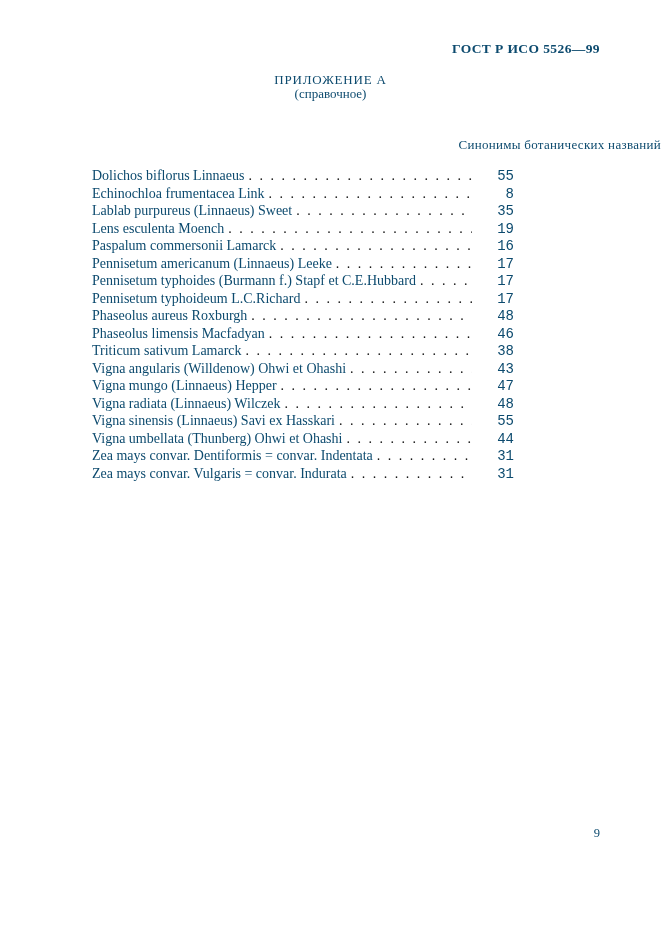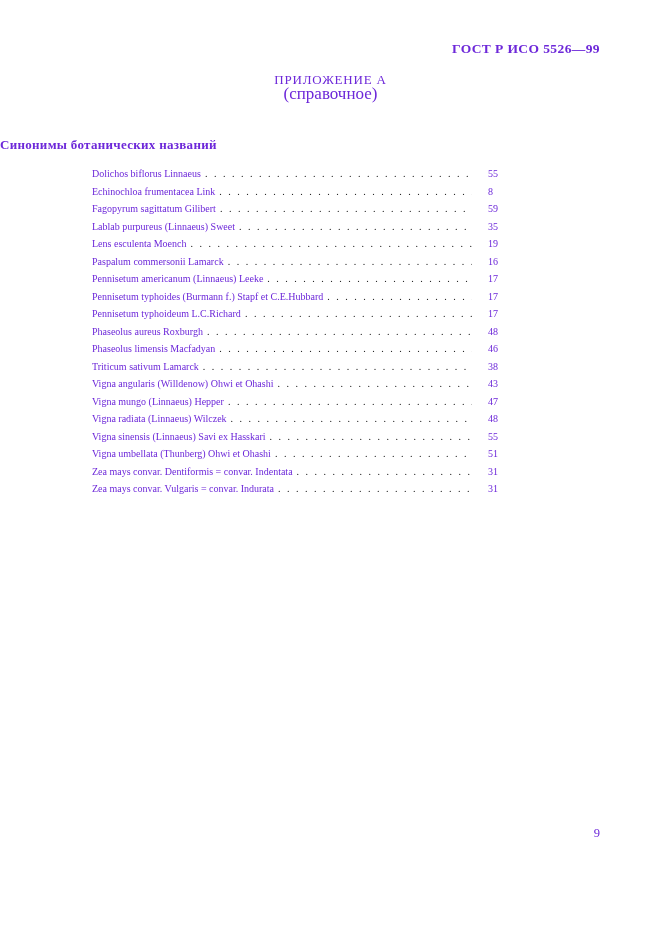--- a/index.html
+++ b/index.html
@@ -6,21 +6,21 @@
     margin: 0;
     padding: 0;
     background: #e8e8e8;
   }
   .page {
     position: relative;
     width: 661px;
     height: 936px;
     margin: 0 auto;
     background: #ffffff;
-    color: #6d28d9;
+    color: #0c4a6e;
     font-family: "Liberation Serif", "DejaVu Serif", serif;
     overflow: hidden;
   }
   .doc-header {
     margin-top: 42px;
     margin-right: 61px;
     text-align: right;
     font-size: 13.5px;
     font-weight: bold;
     letter-spacing: 0.4px;
@@ -29,40 +29,40 @@
   .appendix {
     margin-top: 17px;
     text-align: center;
   }
   .appendix-title {
     font-size: 13px;
     letter-spacing: 0.8px;
     line-height: 14px;
   }
   .appendix-subtitle {
-    font-size: 17px;
+    font-size: 13px;
     line-height: 14px;
   }
   .section-title {
     margin-top: 37px;
-    text-align: left;
+    text-align: right;
     font-size: 13px;
-    font-weight: bold;
+    font-weight: normal;
     letter-spacing: 0.3px;
     line-height: 14px;
   }
   .index-list {
     margin: 16px 0 0 92px;
     width: 422px;
   }
   .entry {
     display: flex;
     align-items: baseline;
     height: 17.5px;
-    font-size: 10px;
+    font-size: 14px;
     white-space: nowrap;
   }
   .entry-name {
     flex: none;
     padding-right: 2px;
   }
   .leader {
     flex: 1 1 auto;
     overflow: hidden;
     min-width: 0;
@@ -70,21 +70,22 @@
   }
   .leader::after {
     content: ". . . . . . . . . . . . . . . . . . . . . . . . . . . . . . . . . . . . . . . . . . . . . . . . . . . . . . . . . . . . . . . . . . . .";
     letter-spacing: 2px;
     color: #141414;
   }
   .entry-page {
     flex: none;
     width: 26px;
     margin-left: 16px;
-    text-align: left;
+    text-align: right;
+    font-family: Liberation Mono, monospace;
   }
   .page-number {
     position: absolute;
     top: 826px;
     right: 61px;
     font-size: 12.5px;
   }
 </style>
 </head>
 <body>
@@ -106,25 +107,20 @@
       <span class="leader"></span>
       <span class="entry-page">55</span>
     </div>
 
     <div class="entry">
       <span class="entry-name">Echinochloa frumentacea Link</span>
       <span class="leader"></span>
       <span class="entry-page">8</span>
     </div>
 
-    <div class="entry">
-      <span class="entry-name">Fagopyrum sagittatum Gilibert</span>
-      <span class="leader"></span>
-      <span class="entry-page">59</span>
-    </div>
 
     <div class="entry">
       <span class="entry-name">Lablab purpureus (Linnaeus) Sweet</span>
       <span class="leader"></span>
       <span class="entry-page">35</span>
     </div>
 
     <div class="entry">
       <span class="entry-name">Lens esculenta Moench</span>
       <span class="leader"></span>
@@ -195,21 +191,21 @@
 
     <div class="entry">
       <span class="entry-name">Vigna sinensis (Linnaeus) Savi ex Hasskari</span>
       <span class="leader"></span>
       <span class="entry-page">55</span>
     </div>
 
     <div class="entry">
       <span class="entry-name">Vigna umbellata (Thunberg) Ohwi et Ohashi</span>
       <span class="leader"></span>
-      <span class="entry-page">51</span>
+      <span class="entry-page">44</span>
     </div>
 
     <div class="entry">
       <span class="entry-name">Zea mays convar. Dentiformis = convar. Indentata</span>
       <span class="leader"></span>
       <span class="entry-page">31</span>
     </div>
 
     <div class="entry">
       <span class="entry-name">Zea mays convar. Vulgaris = convar. Indurata</span>

